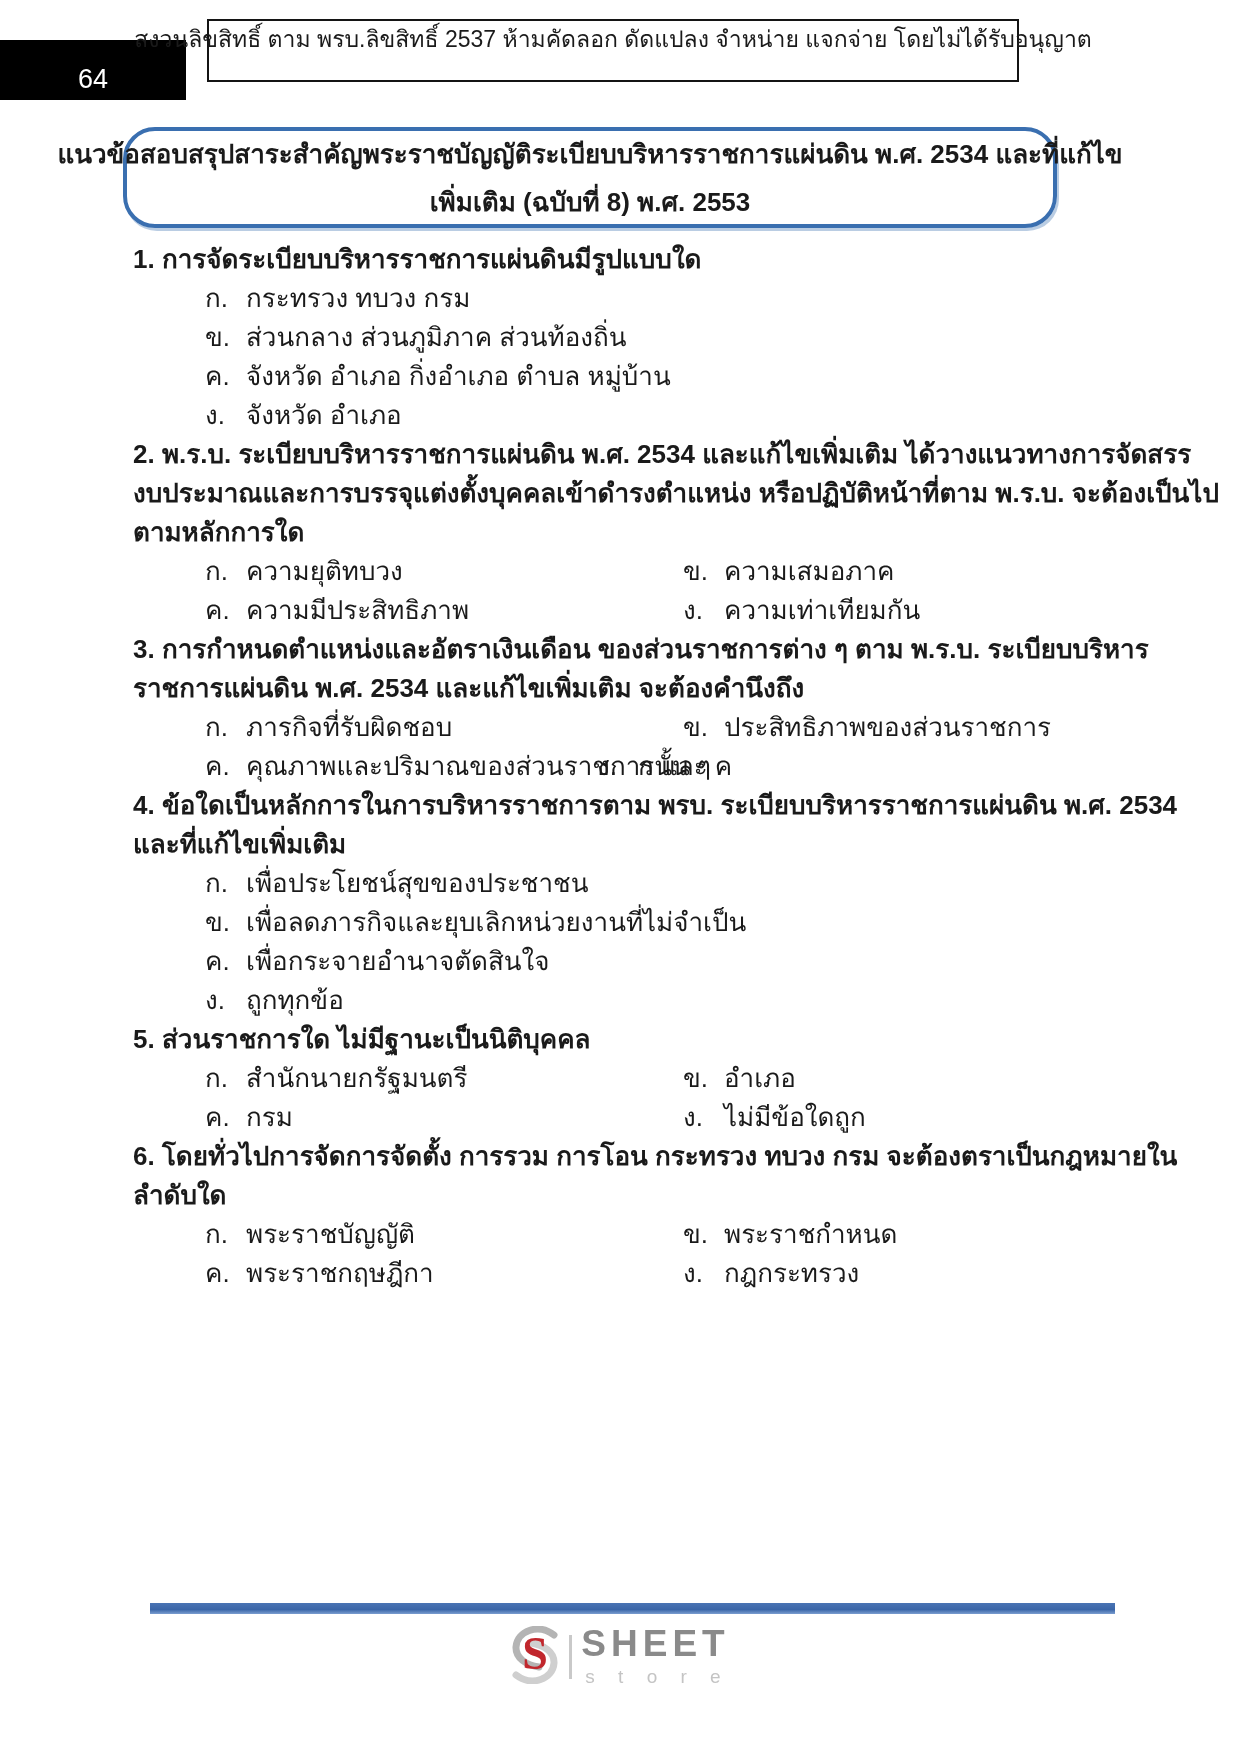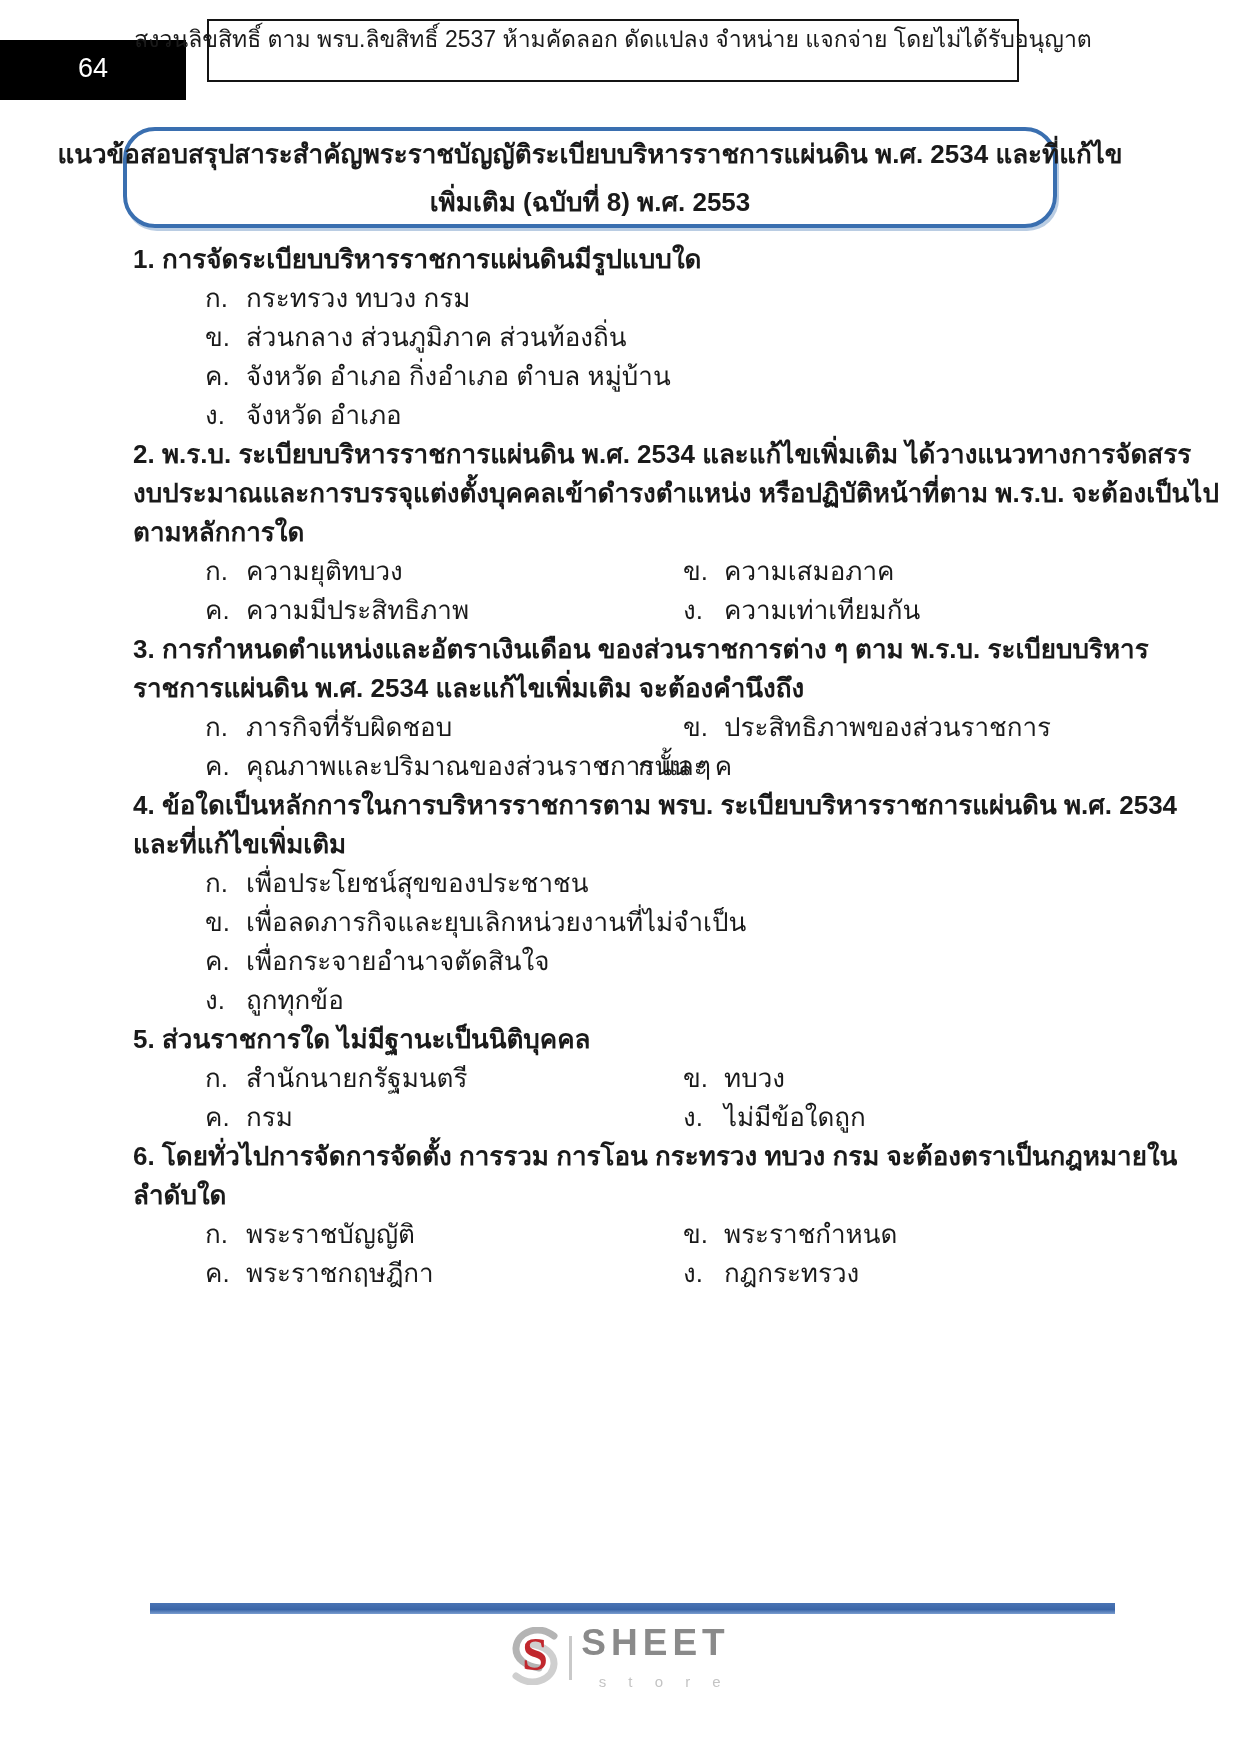--- a/index.html
+++ b/index.html
@@ -6,21 +6,21 @@
   .page {
     position:relative; width:1240px; height:1755px; background:#ffffff;
     font-family:"Liberation Sans", sans-serif; color:#1a1a1a; overflow:hidden;
   }
 
   
   .page-num-tab {
     position:absolute; left:0; top:40px; width:186px; height:60px;
     background:#000; color:#fff; font-size:27px;
     display:flex; align-items:flex-end; justify-content:center;
-    padding-bottom:16px; box-sizing:border-box;
+    padding-bottom:5px; box-sizing:border-box;
   }
   .copyright-box {
     position:absolute; left:207px; top:19px; width:812px; height:63px;
     border:2px solid #141414; box-sizing:border-box;
     display:flex; align-items:flex-start; justify-content:center;
     font-size:23px; white-space:nowrap;
   }
 
   
   .title-box {
@@ -50,21 +50,21 @@
   
   .footer-line {
     position:absolute; left:150px; top:1603px; width:965px; height:11px;
     background:linear-gradient(to bottom, #4a74b4 0%, #3b66a8 60%, #7a9dd0 100%);
   }
   .logo-wrap { position:absolute; left:0; top:1626px; width:1240px; display:flex; justify-content:center; }
   .logo-inner { display:flex; align-items:center; gap:9px; }
   .logo-divider { width:3px; height:44px; background:#c9c9c9; }
   .logo-textwrap { display:flex; flex-direction:column; align-items:flex-end; }
   .logo-sheet { font-size:37px; font-weight:bold; color:#8a8a8a; letter-spacing:5px; line-height:33px; }
-  .logo-store { font-size:15px; color:#c4c4c4; letter-spacing:9px; margin-top:14px; }
+  .logo-store { font-size:19px; color:#c4c4c4; letter-spacing:9px; margin-top:6px; }
 </style>
 </head>
 <body>
 
 <div class="page">
 
   <div class="page-num-tab">
     <span>64</span>
   </div>
   <div class="copyright-box">
@@ -188,21 +188,21 @@
 
     <section>
       <p class="q-line">5. ส่วนราชการใด ไม่มีฐานะเป็นนิติบุคคล</p>
       <div class="choice-row">
         <div class="choice w-std">
             <span class="c-label">ก.</span>
             <span>สำนักนายกรัฐมนตรี</span>
           </div>
         <div class="choice">
             <span class="c-label">ข.</span>
-            <span>ทบวง</span>
+            <span>อำเภอ</span>
           </div>
       </div>
       <div class="choice-row">
         <div class="choice w-std">
             <span class="c-label">ค.</span>
             <span>กรม</span>
           </div>
         <div class="choice">
             <span class="c-label">ง.</span>
             <span>ไม่มีข้อใดถูก</span>

